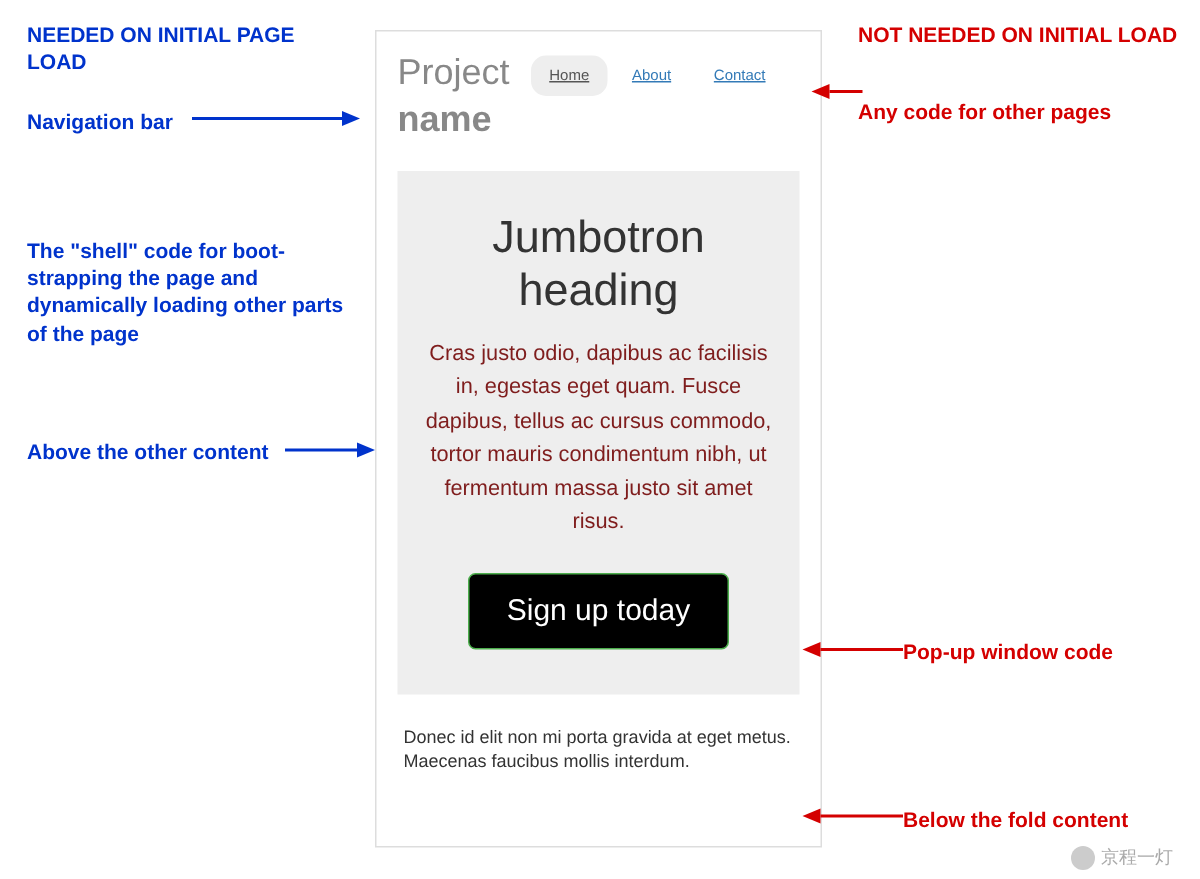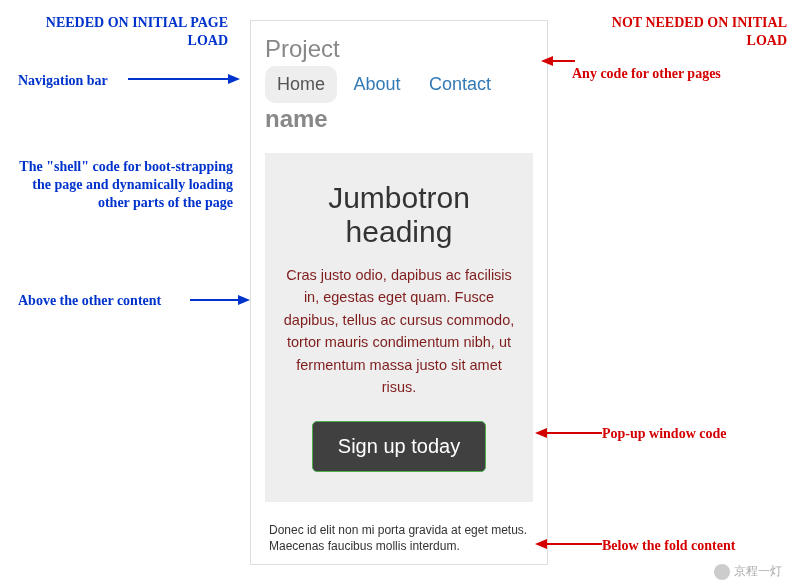--- a/index.html
+++ b/index.html
@@ -38,24 +38,25 @@
       margin-right: 10px;
     }
     .nav-items {
       display: inline-block;
       vertical-align: top;
       margin-top: 2px;
     }
     .nav-item {
       display: inline-block;
       padding: 8px 12px;
-      font-size: 18px;
+      font-size: 10px;
       color: #337ab7;
       cursor: pointer;
       border-radius: 10px;
+      text-decoration: underline;
     }
     .nav-item.active {
       background: #eee;
       color: #555;
     }
     .brand-line2 {
       font-size: 24px;
       font-weight: 700;
       color: #888;
       padding-left: 0;
@@ -78,21 +79,21 @@
     }
     .jumbo-text {
       font-size: 14.5px;
       font-weight: 300;
       color: #7f1d1d;
       line-height: 1.55;
       margin-bottom: 22px;
     }
     .signup-btn {
       display: inline-block;
-      background: #404040;
+      background: #000000;
       color: #fff;
       font-size: 20px;
       font-weight: 300;
       padding: 13px 25px;
       border-radius: 5px;
       border: 1px solid #4cae4c;
       cursor: pointer;
     }
 
     
@@ -107,25 +108,24 @@
     }
     .sub-text {
       font-size: 12px;
       color: #333;
       line-height: 1.35;
     }
 
     
     .annot {
       position: absolute;
-      font-family: Liberation Serif, serif;
+      font-family: Liberation Sans, sans-serif;
       font-size: 14px;
       font-weight: bold;
       line-height: 1.3;
-      text-align: right;
     }
     .annot.blue { color: #0033cc; }
     .annot.red { color: #d40000; }
 
     
     .arrow {
       position: absolute;
     }
     .arrow-line {
       position: absolute;

